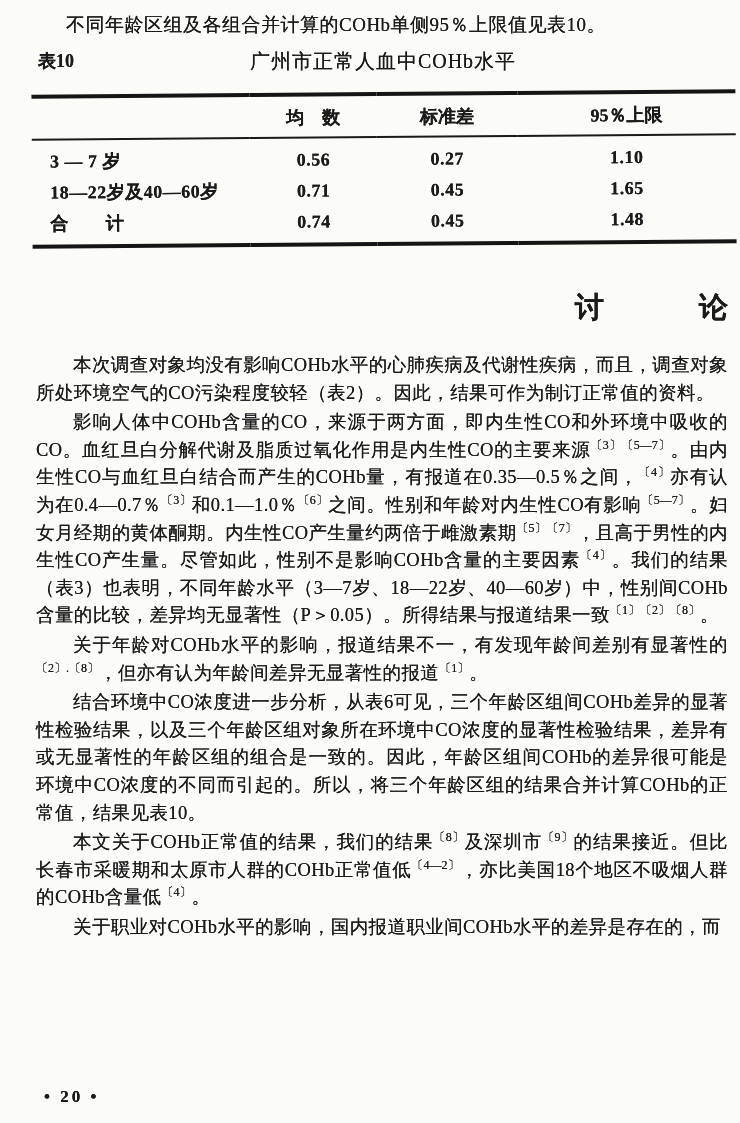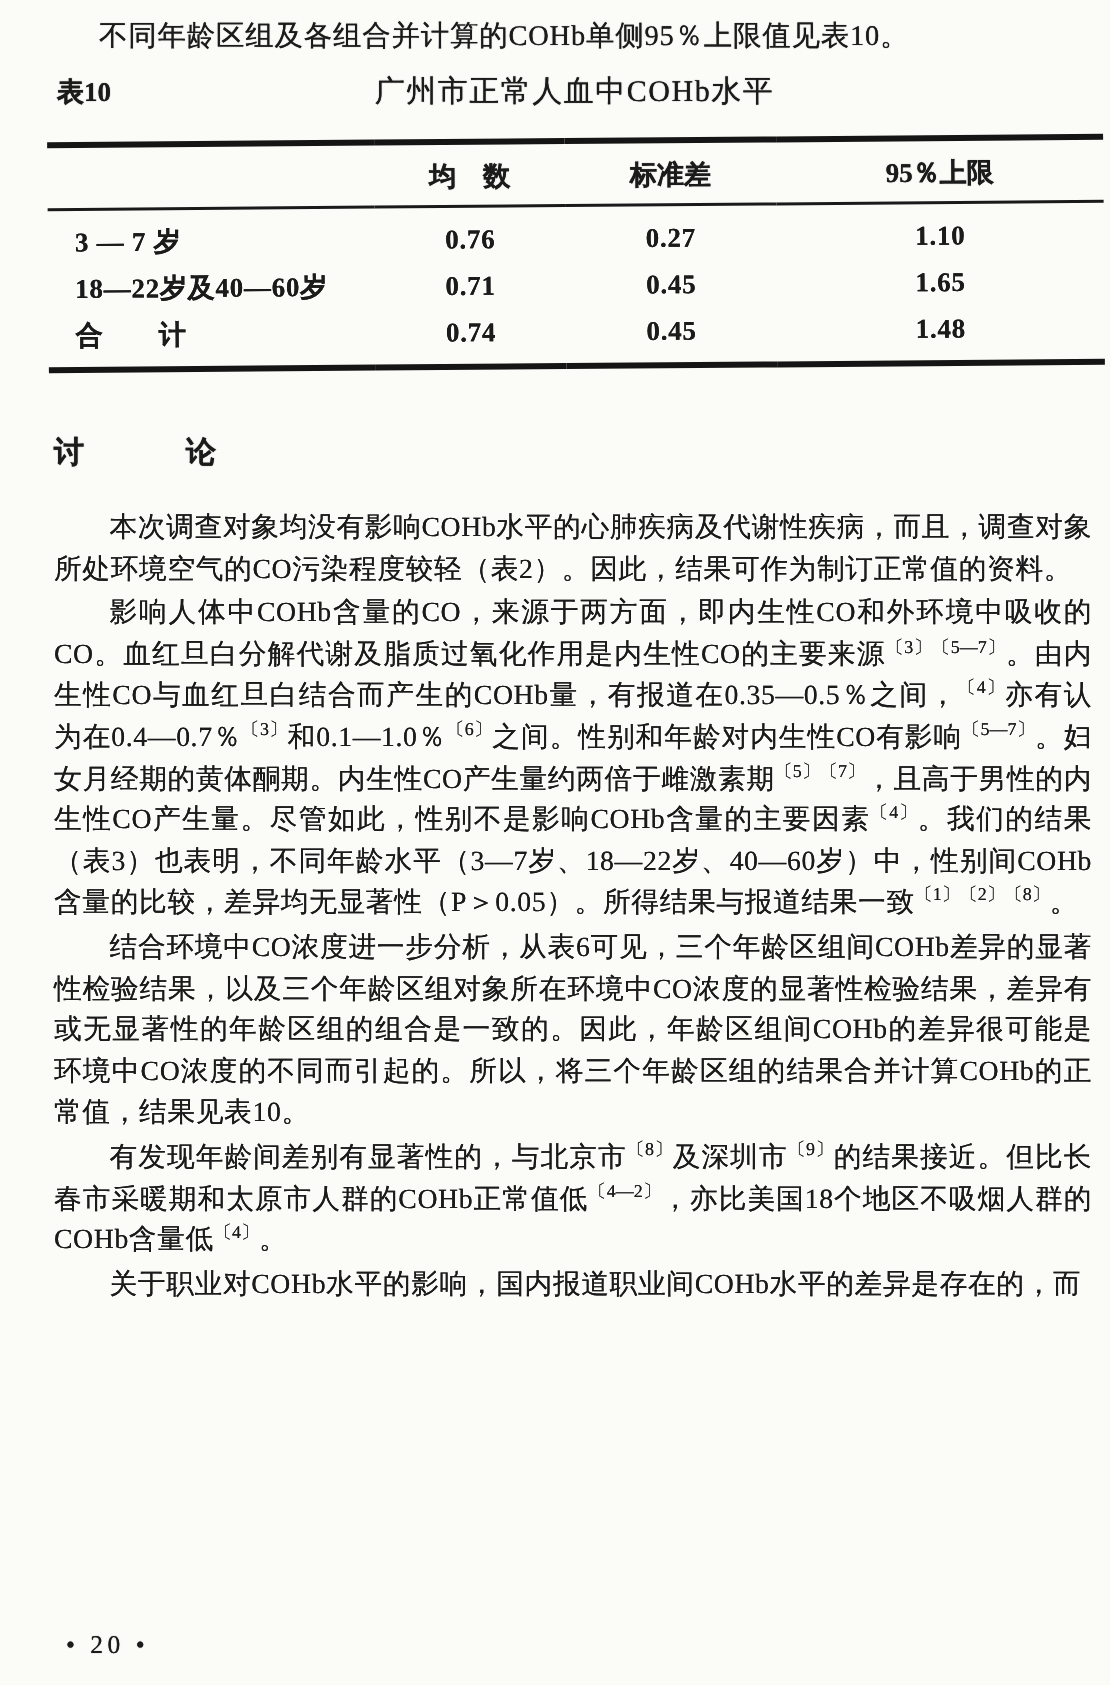--- a/index.html
+++ b/index.html
@@ -66,22 +66,22 @@
     text-align: center;
     font-weight: 600;
     letter-spacing: 0.5px;
     text-shadow: 0 0 0.4px #111;
   }
   table.cohb .c-left { text-align: left; padding-left: 18px; font-weight: 600; }
   table.cohb tbody tr:first-child td { padding-top: 9px; }
   table.cohb tbody tr:last-child td { padding-bottom: 9px; }
   .sect-heading {
     margin: 42px 0 0 0;
-    text-align: left;
-    font-size: 20px;
+    text-align: right;
+    font-size: 29px;
     font-weight: 600;
     letter-spacing: 2px;
     text-shadow: 0 0 0.6px #111;
   }
   .paragraphs { margin-top: 24px; padding-right: 2px; }
   .paragraphs p {
     margin: 0 0 2px 0;
     font-size: 18.5px;
     line-height: 27.6px;
     letter-spacing: 0.4px;
@@ -92,21 +92,21 @@
   .paragraphs sup {
     font-size: 12px;
     letter-spacing: 0;
     vertical-align: 7px;
     line-height: 0;
   }
   .page-number {
     position: absolute;
     left: 44px; bottom: 16px;
     font-size: 17px;
-    font-weight: 400;
+    font-weight: 700;
     letter-spacing: 3px;
     text-shadow: 0 0 0.5px #111;
   }
 </style>
 </head>
 <body>
 
 <div class="page">
 
   <p class="intro">不同年龄区组及各组合并计算的COHb单侧95％上限值见表10。</p>
@@ -122,21 +122,21 @@
         <tr>
             <th style="width: 31%;"></th>
             <th style="width: 18%;">均　数</th>
             <th style="width: 20%;">标准差</th>
             <th style="width: 31%;">95％上限</th>
           </tr>
       </thead>
       <tbody>
           <tr>
             <td class="c-left">3 — 7 岁</td>
-            <td>0.76</td>
+            <td>0.56</td>
             <td>0.27</td>
             <td>1.10</td>
           </tr>
           <tr>
             <td class="c-left">18—22岁及40—60岁</td>
             <td>0.71</td>
             <td>0.45</td>
             <td>1.65</td>
           </tr>
           <tr>
@@ -147,20 +147,21 @@
           </tr>
         </tbody>
     </table>
   </div>
 
   <h1 class="sect-heading">讨　　　论</h1>
 
   <div class="paragraphs">
       <p><span>本次调查对象均没有影响COHb水平的心肺疾病及代谢性疾病，而且，调查对象所处环境空气的CO污染程度较轻（表2）。因此，结果可作为制订正常值的资料。</span></p>
       <p><span>影响人体中COHb含量的CO，来源于两方面，即内生性CO和外环境中吸收的CO。血红旦白分解代谢及脂质过氧化作用是内生性CO的主要来源</span><sup>〔3〕〔5—7〕</sup><span>。由内生性CO与血红旦白结合而产生的COHb量，有报道在0.35—0.5％之间，</span><sup>〔4〕</sup><span>亦有认为在0.4—0.7％</span><sup>〔3〕</sup><span>和0.1—1.0％</span><sup>〔6〕</sup><span>之间。性别和年龄对内生性CO有影响</span><sup>〔5—7〕</sup><span>。妇女月经期的黄体酮期。内生性CO产生量约两倍于雌激素期</span><sup>〔5〕〔7〕</sup><span>，且高于男性的内生性CO产生量。尽管如此，性别不是影响COHb含量的主要因素</span><sup>〔4〕</sup><span>。我们的结果（表3）也表明，不同年龄水平（3—7岁、18—22岁、40—60岁）中，性别间COHb含量的比较，差异均无显著性（P＞0.05）。所得结果与报道结果一致</span><sup>〔1〕〔2〕〔8〕</sup><span>。</span></p>
+      <p><span>关于年龄对COHb水平的影响，报道结果不一，有发现年龄间差别有显著性的</span><sup>〔2〕.〔8〕</sup><span>，但亦有认为年龄间差异无显著性的报道</span><sup>〔1〕</sup><span>。</span></p>
       <p><span>结合环境中CO浓度进一步分析，从表6可见，三个年龄区组间COHb差异的显著性检验结果，以及三个年龄区组对象所在环境中CO浓度的显著性检验结果，差异有或无显著性的年龄区组的组合是一致的。因此，年龄区组间COHb的差异很可能是环境中CO浓度的不同而引起的。所以，将三个年龄区组的结果合并计算COHb的正常值，结果见表10。</span></p>
-      <p><span>有发现年龄间差别有显著性的，与北京市</span><sup>〔8〕</sup><span>及深圳市</span><sup>〔9〕</sup><span>的结果接近。但比长春市采暖期和太原市人群的COHb正常值低</span><sup>〔4—2〕</sup><span>，亦比美国18个地区不吸烟人群的COHb含量低</span><sup>〔4〕</sup><span>。</span></p>
+      <p><span>本文关于COHb正常值的结果，我们的结果</span><sup>〔8〕</sup><span>及深圳市</span><sup>〔9〕</sup><span>的结果接近。但比长春市采暖期和太原市人群的COHb正常值低</span><sup>〔4—2〕</sup><span>，亦比美国18个地区不吸烟人群的COHb含量低</span><sup>〔4〕</sup><span>。</span></p>
       <p><span>关于职业对COHb水平的影响，国内报道职业间COHb水平的差异是存在的，而</span></p>
     </div>
 
   <div class="page-number">• 20 •</div>
 
 </div>
 
 </body></html>

